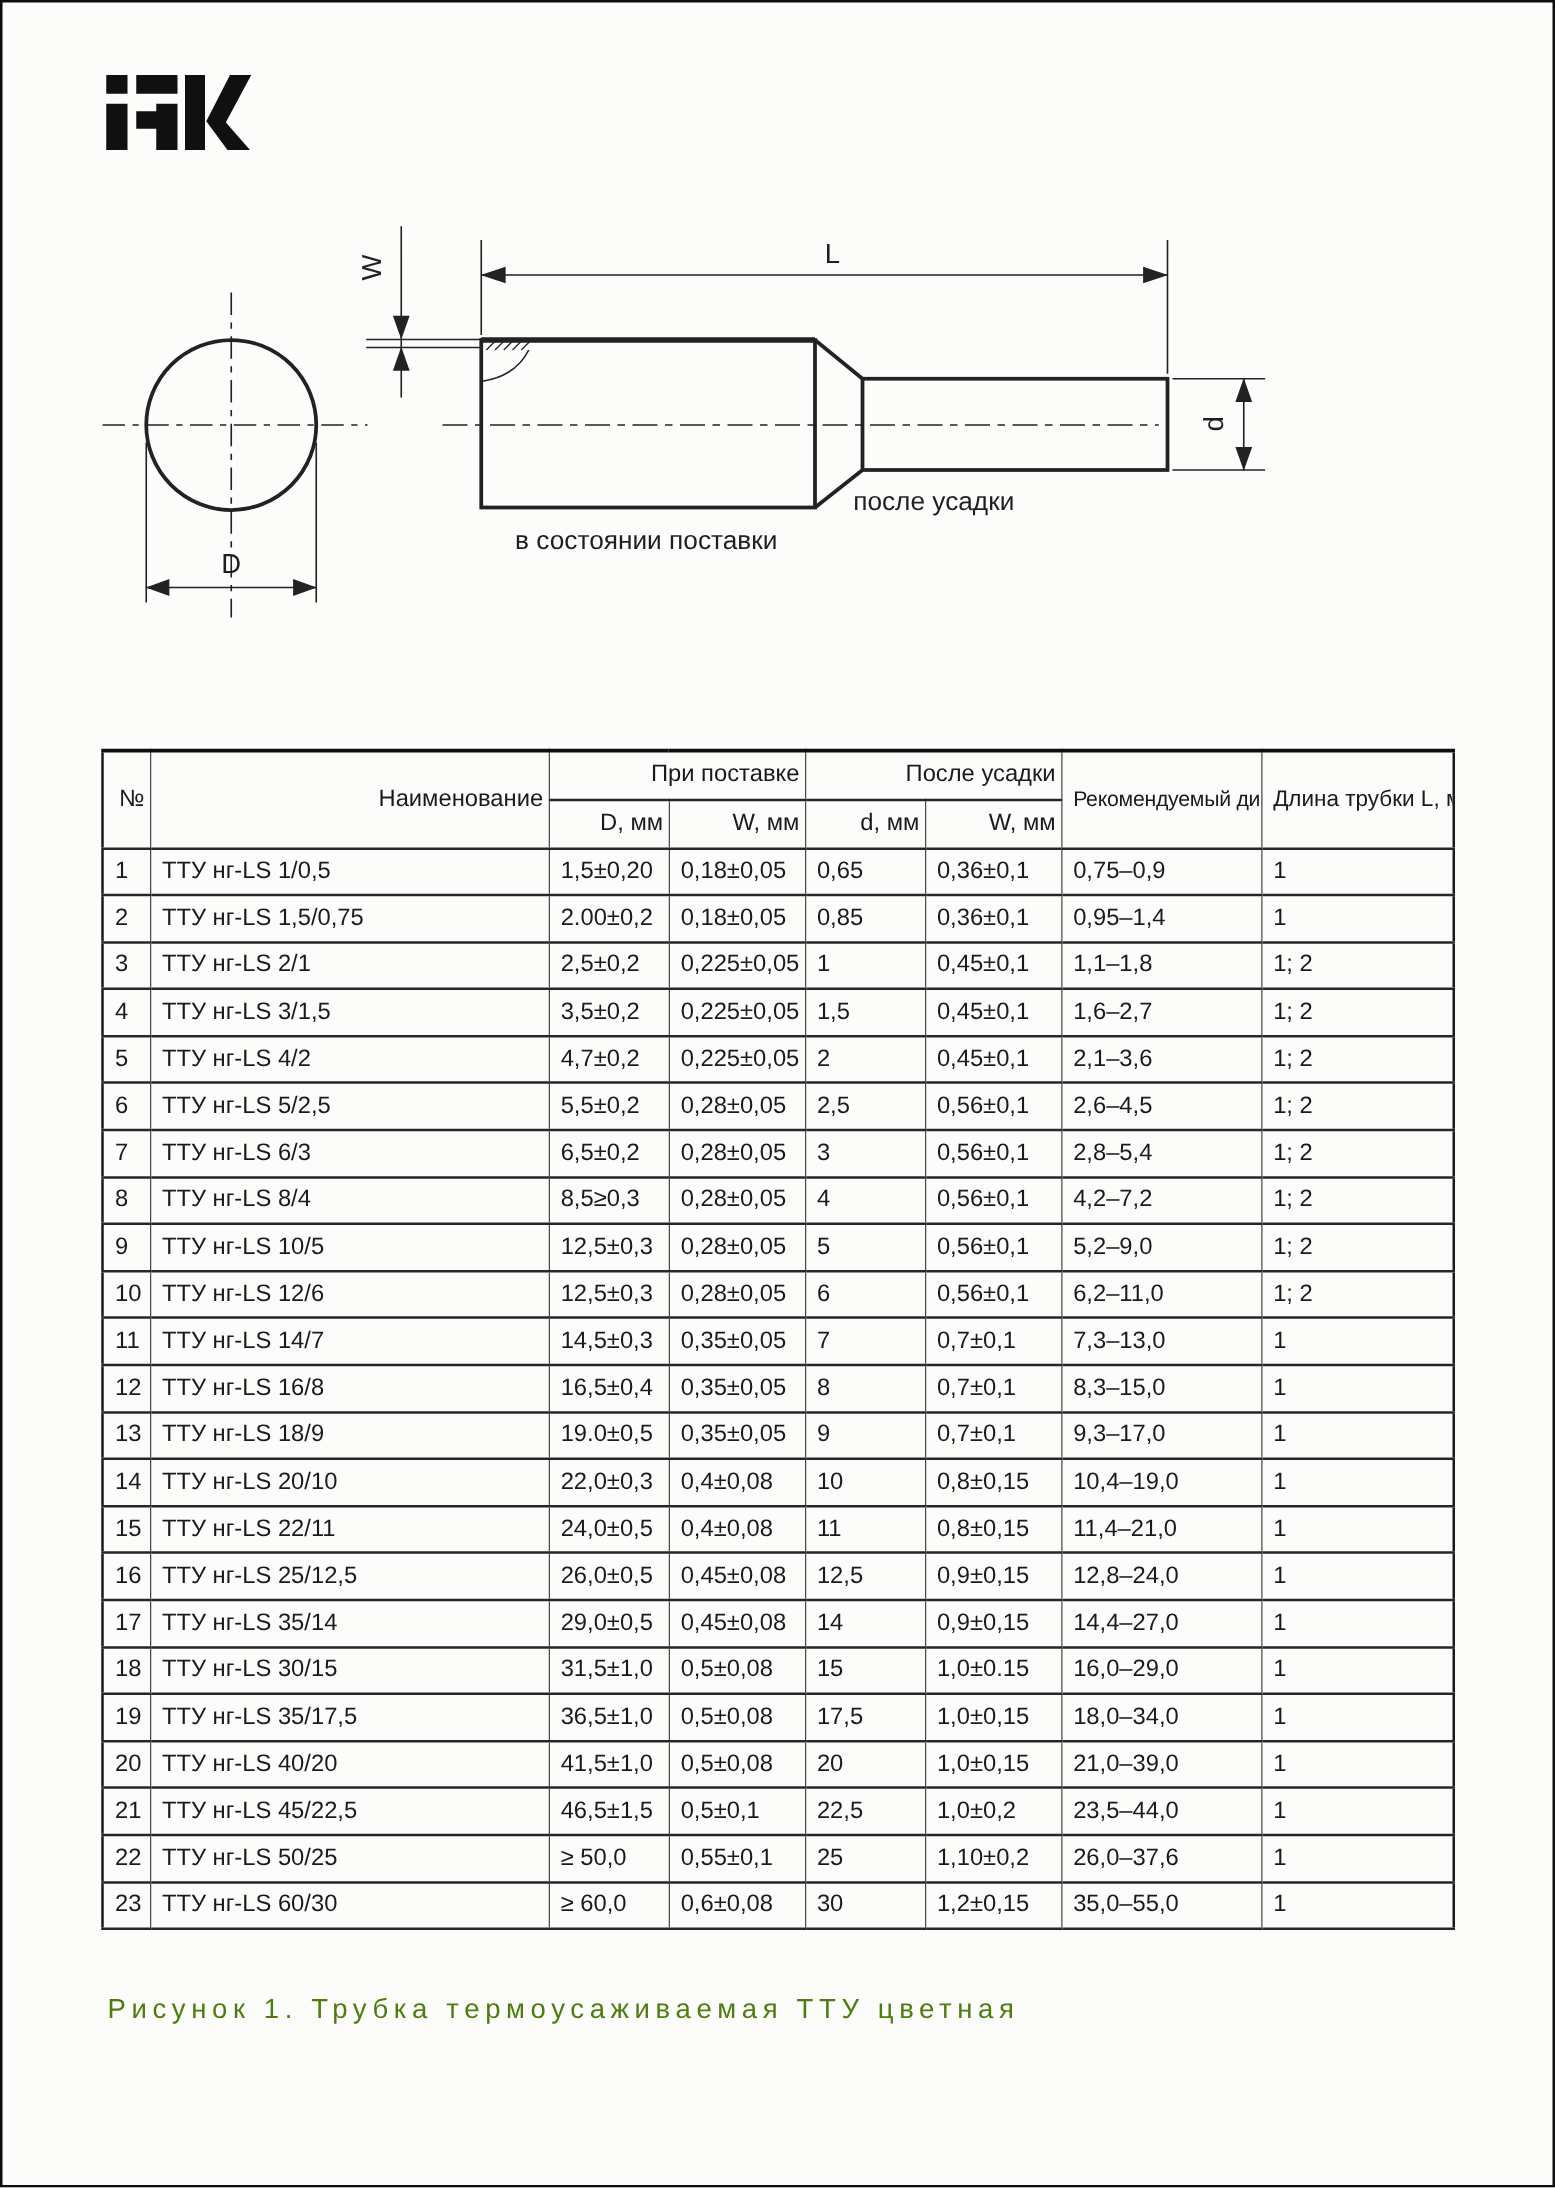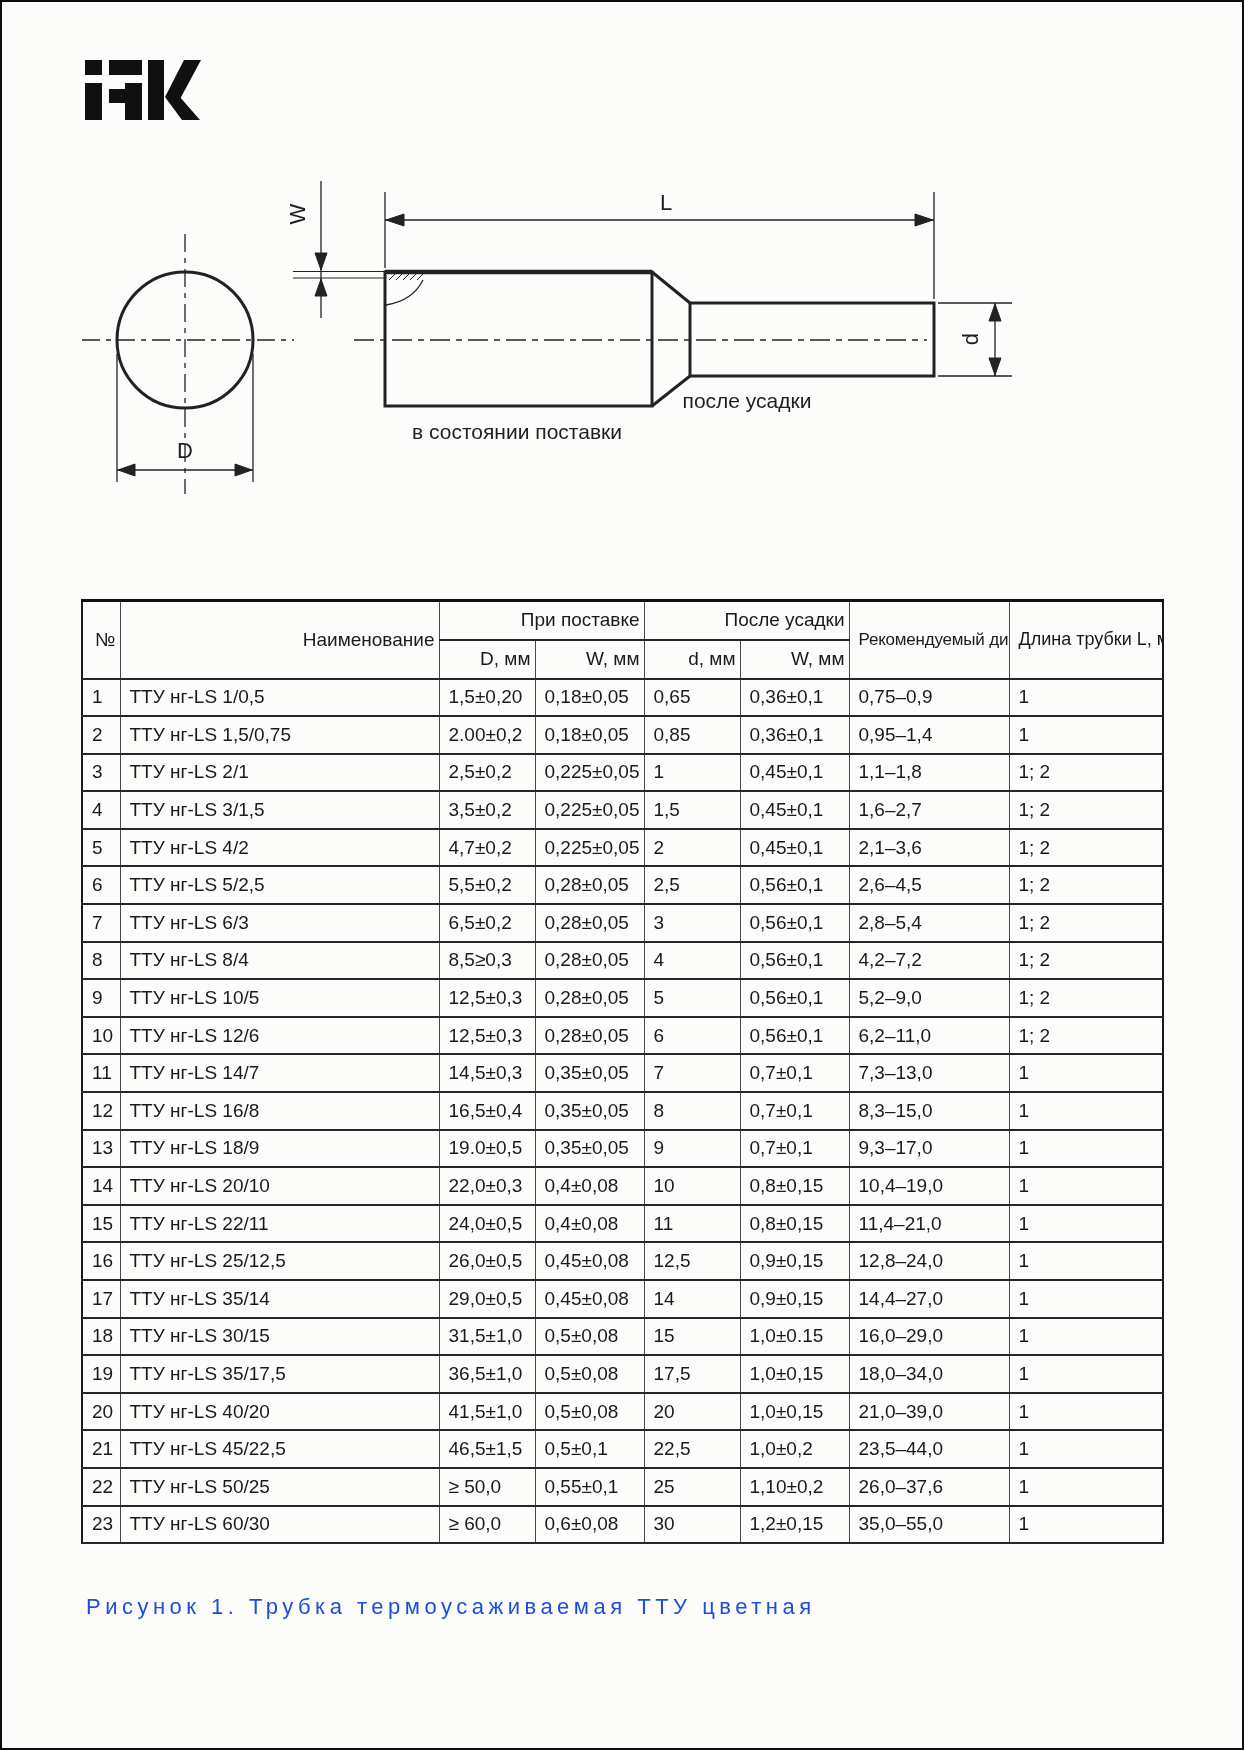--- a/index.html
+++ b/index.html
@@ -40,21 +40,21 @@
   .spec-table tbody tr{height:37.6px;}
   .spec-table th{vertical-align:middle;text-align:right;}
   .c-num{text-align:center;padding:2px 2px;}
   .th-multiline{white-space:pre-line;line-height:23px;vertical-align:middle;}
   .th-range{font-size:17px;letter-spacing:-0.2px;padding-left:7px;}
   .th-length{font-size:18px;}
   .caption{
     position:absolute;left:84px;top:1592px;
     font-size:22px;
     letter-spacing:4.5px;
-    color:#1d4ed8;
+    color:#4d7c0f;
     white-space:nowrap;
   }
 </style>
 </head>
 <body>
 
 <div class="page">
 
   <svg class="logo" width="260" height="140" viewBox="0 0 260 140" aria-label="IEK">
     <g fill="#101010">

